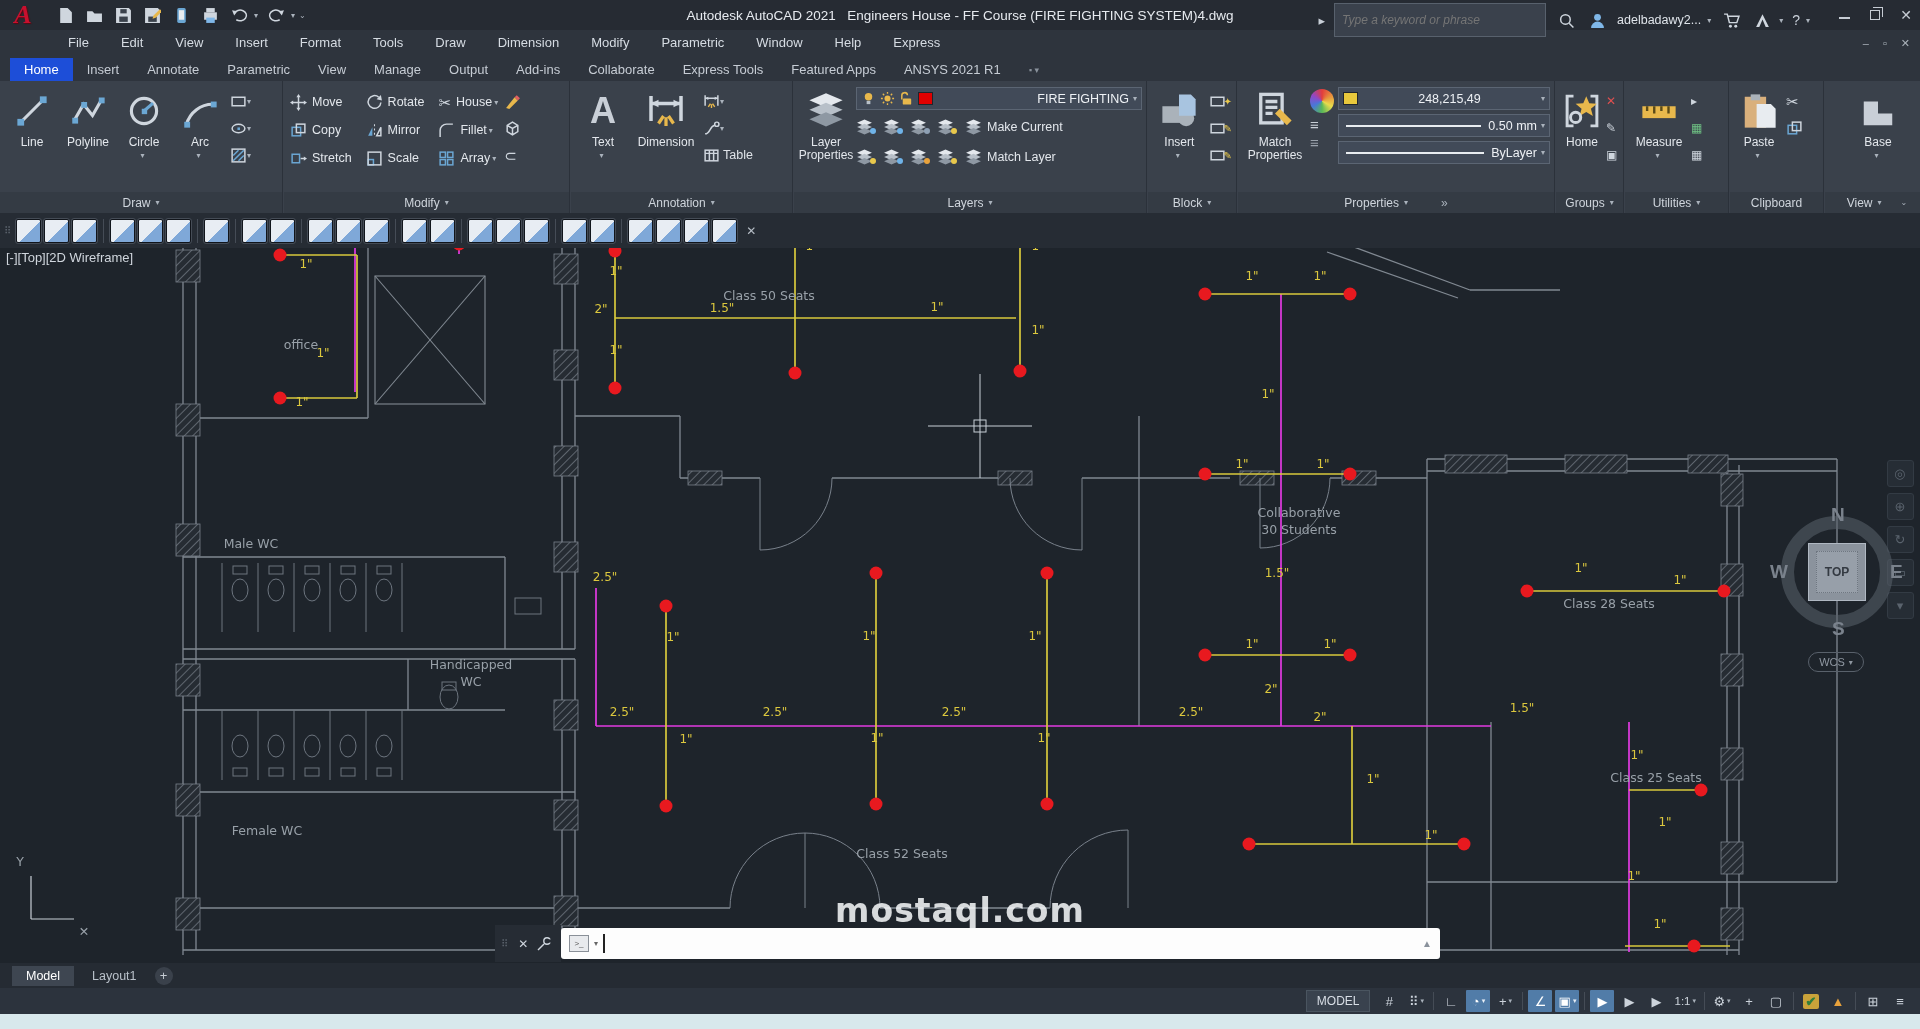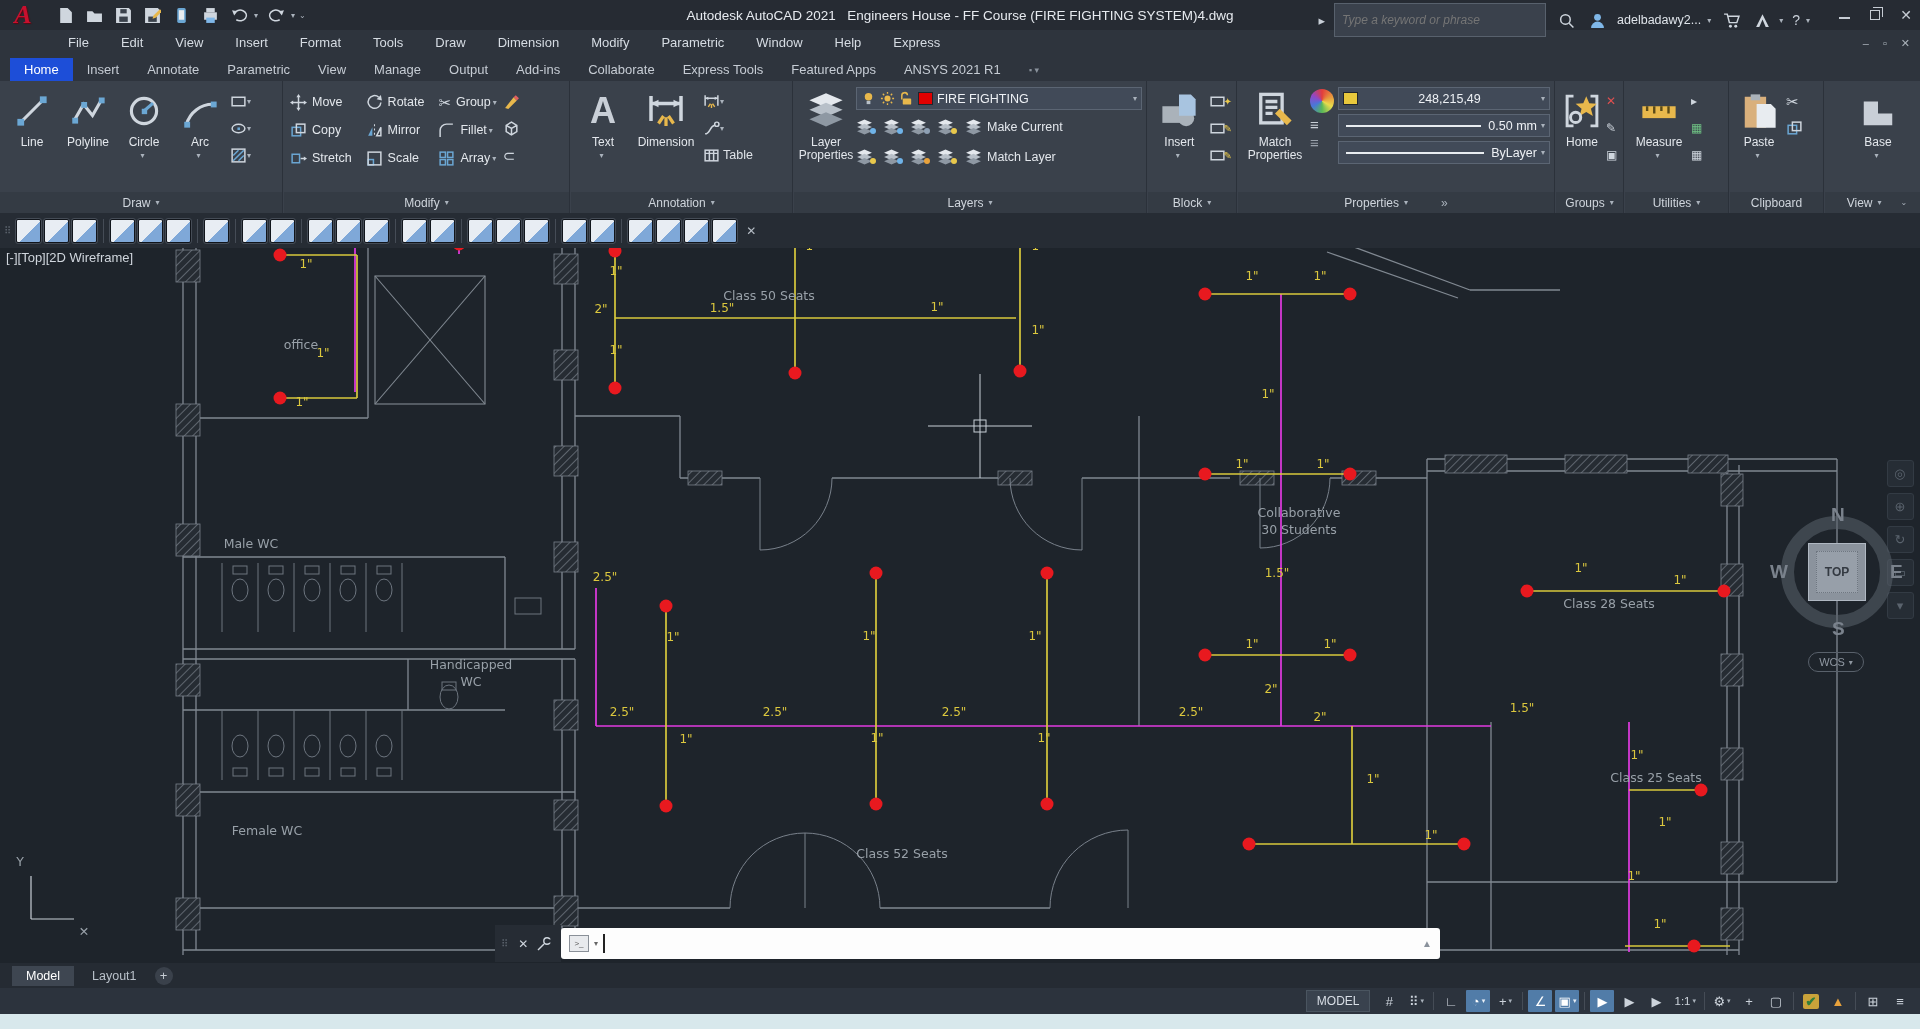--- a/index.html
+++ b/index.html
@@ -532,21 +532,21 @@
             <span>Mirror</span>
           </div>
           <div class="rowbtn">
             <svg width="17" height="17">
               <use href="#sy-scale"></use>
             </svg>
             <span>Scale</span>
           </div>
           <div class="rowbtn">
             <span class="tic">✂</span>
-            <span>Group</span>
+            <span>House</span>
             <span class="caretsm">▾</span>
           </div>
           <div class="rowbtn">
             <svg width="17" height="17">
               <use href="#sy-fillet"></use>
             </svg>
             <span>Fillet</span>
             <span class="caretsm">▾</span>
           </div>
           <div class="rowbtn">
@@ -636,21 +636,21 @@
           <svg style="width:15px;height:15px">
               <use href="#sy-bulb"></use>
             </svg>
           <svg style="width:15px;height:15px">
               <use href="#sy-sun"></use>
             </svg>
           <svg style="width:15px;height:15px">
               <use href="#sy-lock"></use>
             </svg>
           <span class="swatch" style="background:#e00000"></span>
-          <span class="cv" style="text-align:left">FIRE FIGHTING</span>
+          <span class="cv" style="text-align:right">FIRE FIGHTING</span>
           <span class="c">▾</span>
         </div>
         <div style="display:flex;align-items:center;gap:8px">
           <span id="lmini1" style="display:flex;gap:7px">
               <span class="minibtn" style="height: 20px;">
                 <svg width="14" height="14">
                   <use href="#sy-layers"></use>
                 </svg>
                 <span style="width: 6px; height: 6px; border-radius: 50%; margin-left: -6px; margin-top: 8px; background: rgb(111, 179, 232);"></span>
               </span>
@@ -1288,13 +1288,14 @@
     <span class="sbtn">
       <span>⊞</span>
     </span>
     <span class="sbtn">
       <span>≡</span>
     </span>
   </div>
 <div id="bottomstrip"></div>
 
 <div id="watermark">
+  <div id="wm-en">mostaql.com</div>
 </div>
 
 </body></html>

